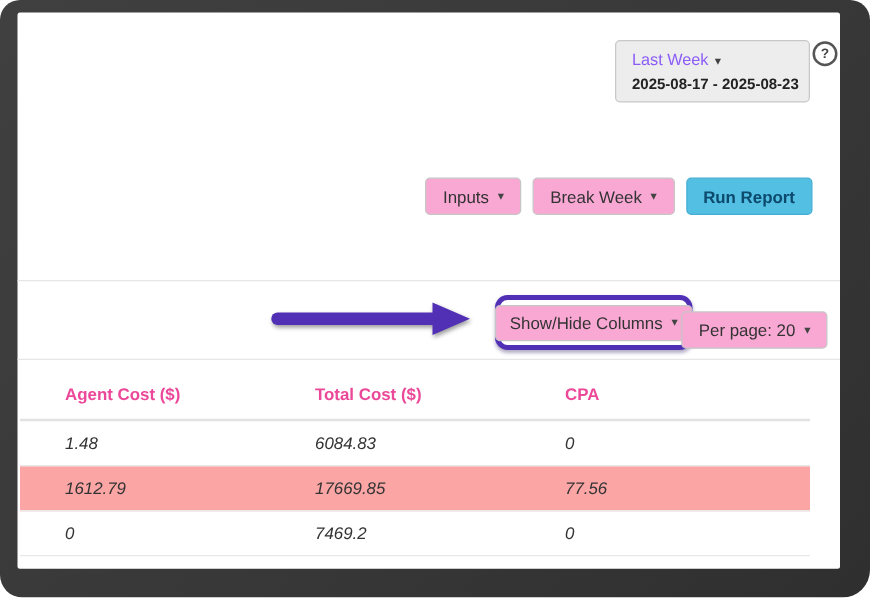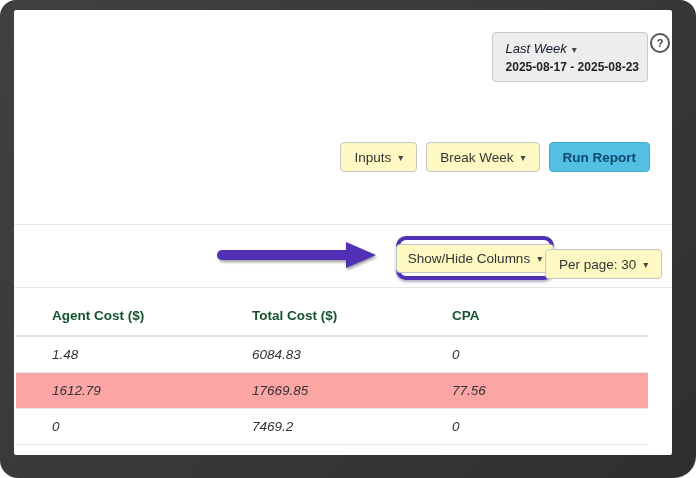--- a/index.html
+++ b/index.html
@@ -18,36 +18,36 @@
     position:absolute;left:14px;top:10px;width:658px;height:445px;
     background:#ffffff;border-radius:2px;
   }
 
   
   .date-btn{
     position:absolute;top:22px;right:24px;
     background:#ededed;border:1px solid #c8c8c8;border-radius:4px;
     padding:4px 8px 5px 13px;cursor:pointer;line-height:1.4;white-space:nowrap;
   }
-  .date-btn .preset{font-style:italic;font-size:13px;color:#0f172a;}
+  .date-btn .preset{font-size:13px;color:#8b5cf6;}
   .date-btn .range{font-weight:bold;font-size:12px;color:#222;}
   .caret{font-style:normal;font-size:10px;color:#444;margin-left:5px;}
 
   .help-btn{
     position:absolute;top:23px;right:2px;width:16px;height:16px;
     border:2px solid #555;border-radius:50%;
     display:flex;align-items:center;justify-content:center;
     font-size:11px;font-weight:bold;color:#444;cursor:pointer;background:#fff;
   }
 
   
   .toolbar{position:absolute;top:132px;right:22px;display:flex;gap:9px;}
   .btn{
     height:30px;display:inline-flex;align-items:center;justify-content:center;
-    padding:0 13px;background:#fef9c3;border:1px solid #c6c6c6;border-radius:4px;
+    padding:0 13px;background:#f9a8d4;border:1px solid #c6c6c6;border-radius:4px;
     font-size:13.5px;color:#333;cursor:pointer;white-space:nowrap;box-sizing:border-box;
   }
   .btn .caret{margin-left:7px;}
   .btn-info{
     background:#53bfe2;border-color:#45aed3;color:#0c4a6e;font-weight:bold;
   }
 
   .divider{position:absolute;left:0;width:658px;height:1px;background:#e6e6e6;}
   .d1{top:214px;}
   .d2{top:277px;}
@@ -62,21 +62,21 @@
     background:#fff;
     margin-left:14px;
   }
   .hl-box .btn{height:29px;padding:0 11px;}
   .per-page{position:absolute;left:531px;top:239px;}
 
   
   .table-wrap{position:absolute;left:2px;top:277px;width:632px;}
   table{width:100%;border-collapse:collapse;font-size:13.5px;color:#333;table-layout:fixed;}
   th{
-    text-align:left;font-weight:bold;font-size:13.5px;color:#14532d;
+    text-align:left;font-weight:bold;font-size:13.5px;color:#ec4899;
     padding:21px 0 12px 36px;border-bottom:2px solid #e2e2e2;
   }
   td{padding:10px 0 10px 36px;border-bottom:1px solid #e8e8e8;font-style:italic;}
   tr.striped td{background:#fca5a5;}
 </style>
 </head>
 <body>
 
 <div class="frame"></div>
 <div class="content">
@@ -116,21 +116,21 @@
   </svg>
 
   <div class="hl-box">
     <div class="btn">
       <span>Show/Hide Columns</span>
       <span class="caret">▾</span>
     </div>
   </div>
 
   <div class="btn per-page">
-    <span>Per page: 30</span>
+    <span>Per page: 20</span>
     <span class="caret">▾</span>
   </div>
 
   <div class="divider d2"></div>
 
   <div class="table-wrap">
     <table>
       <colgroup>
           <col style="width:200px">
           <col style="width:200px">

